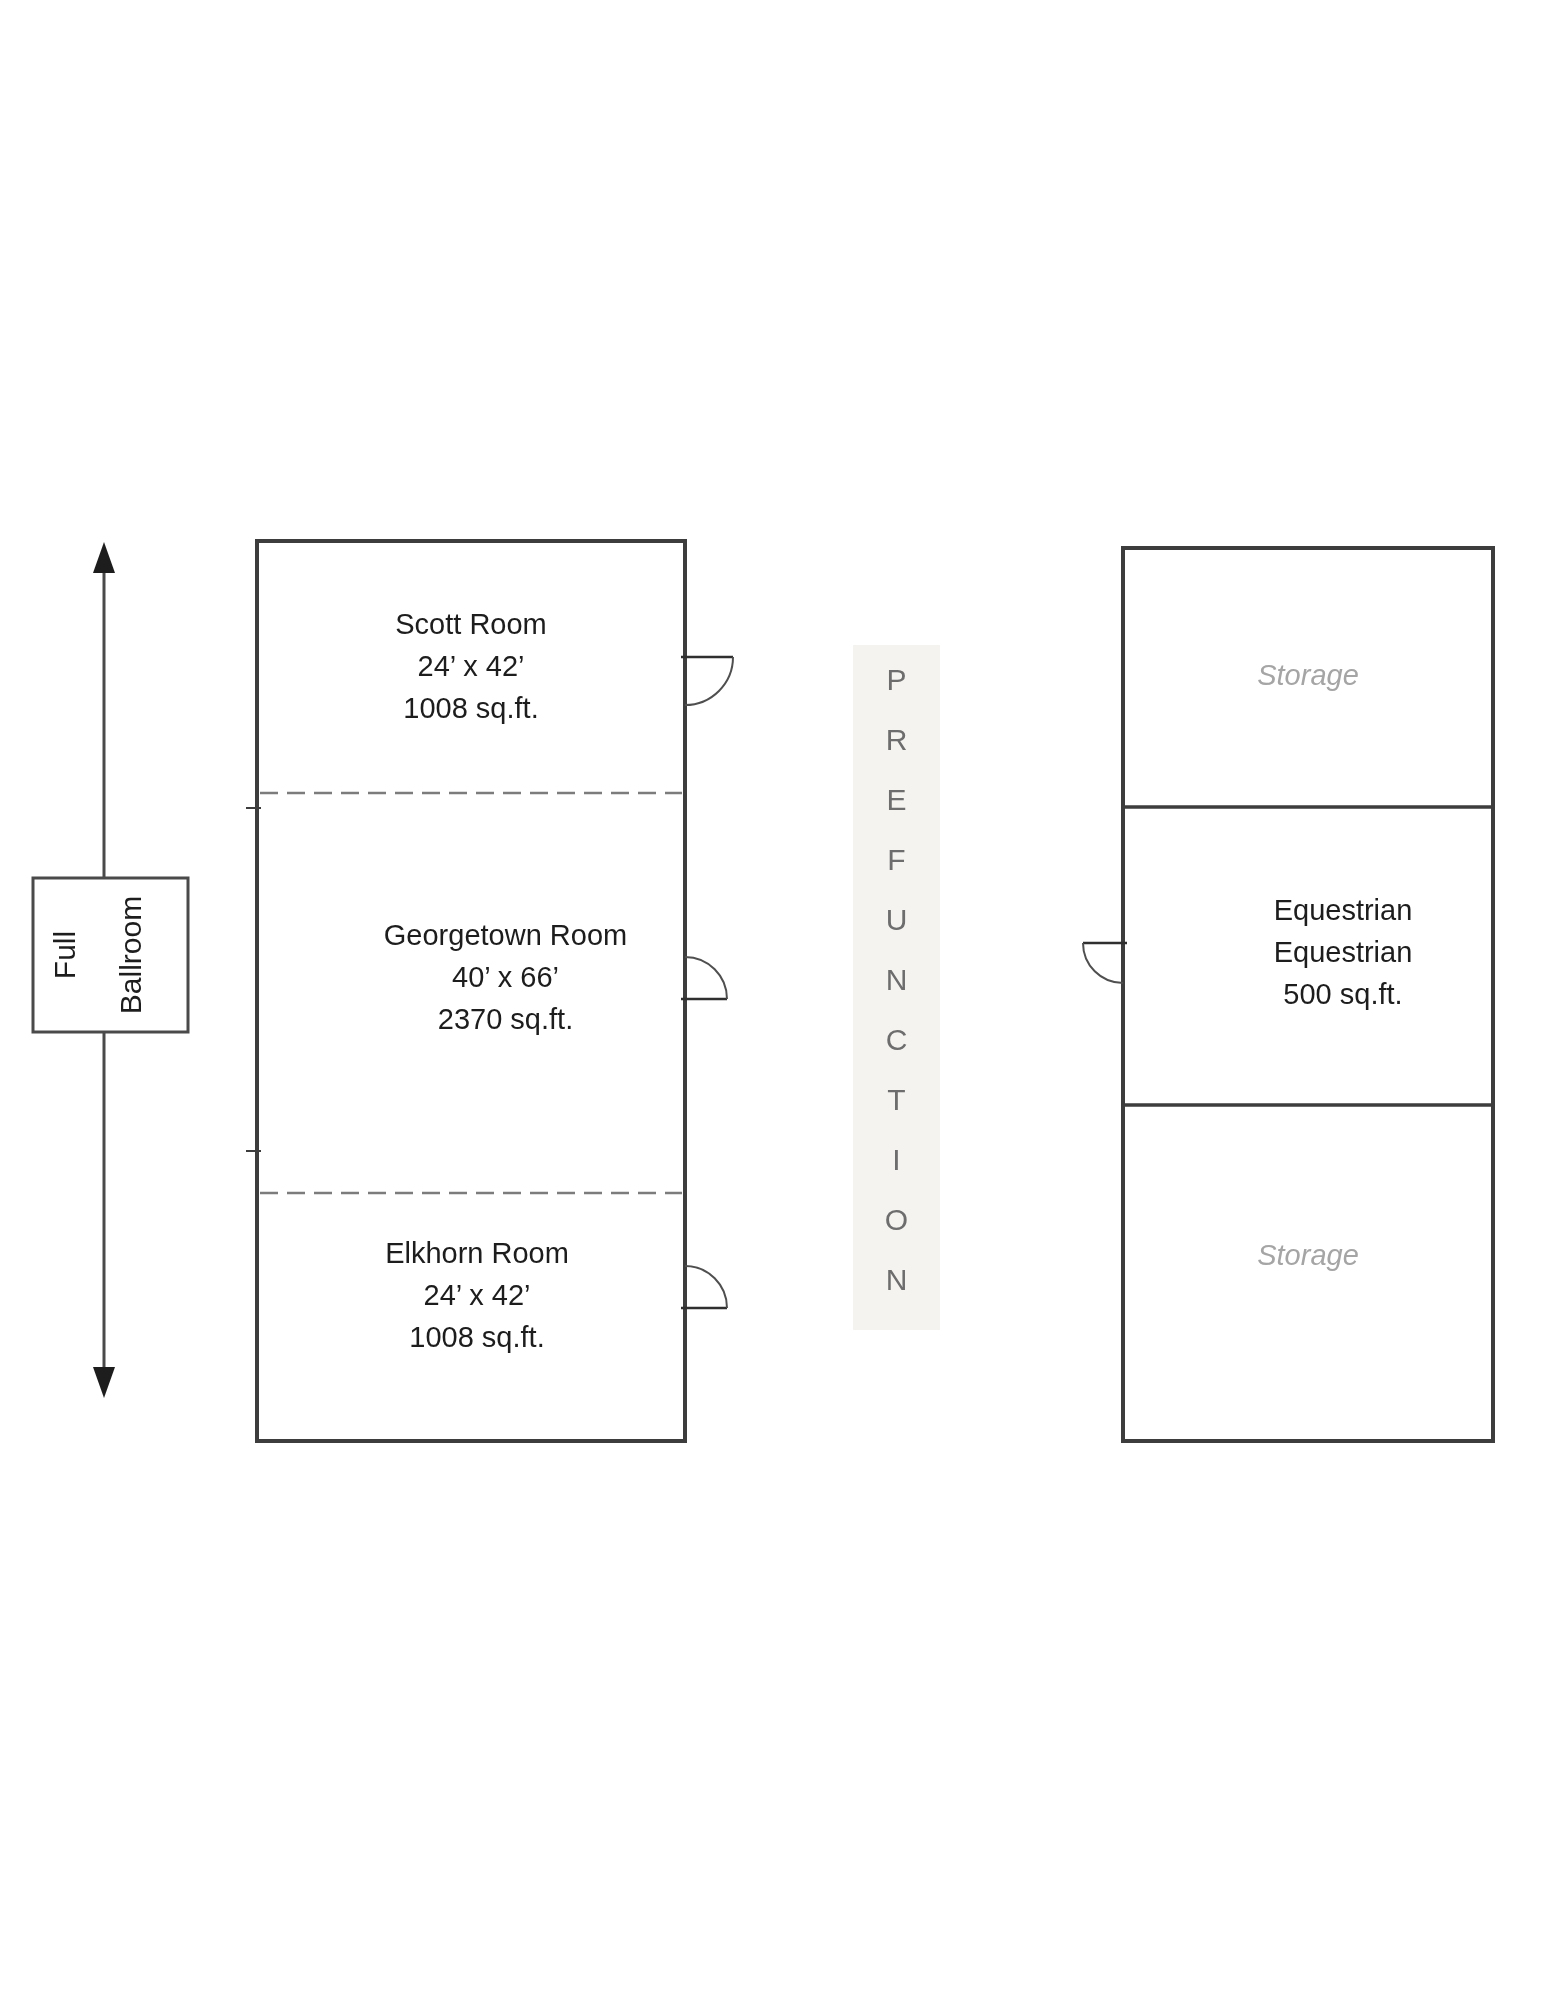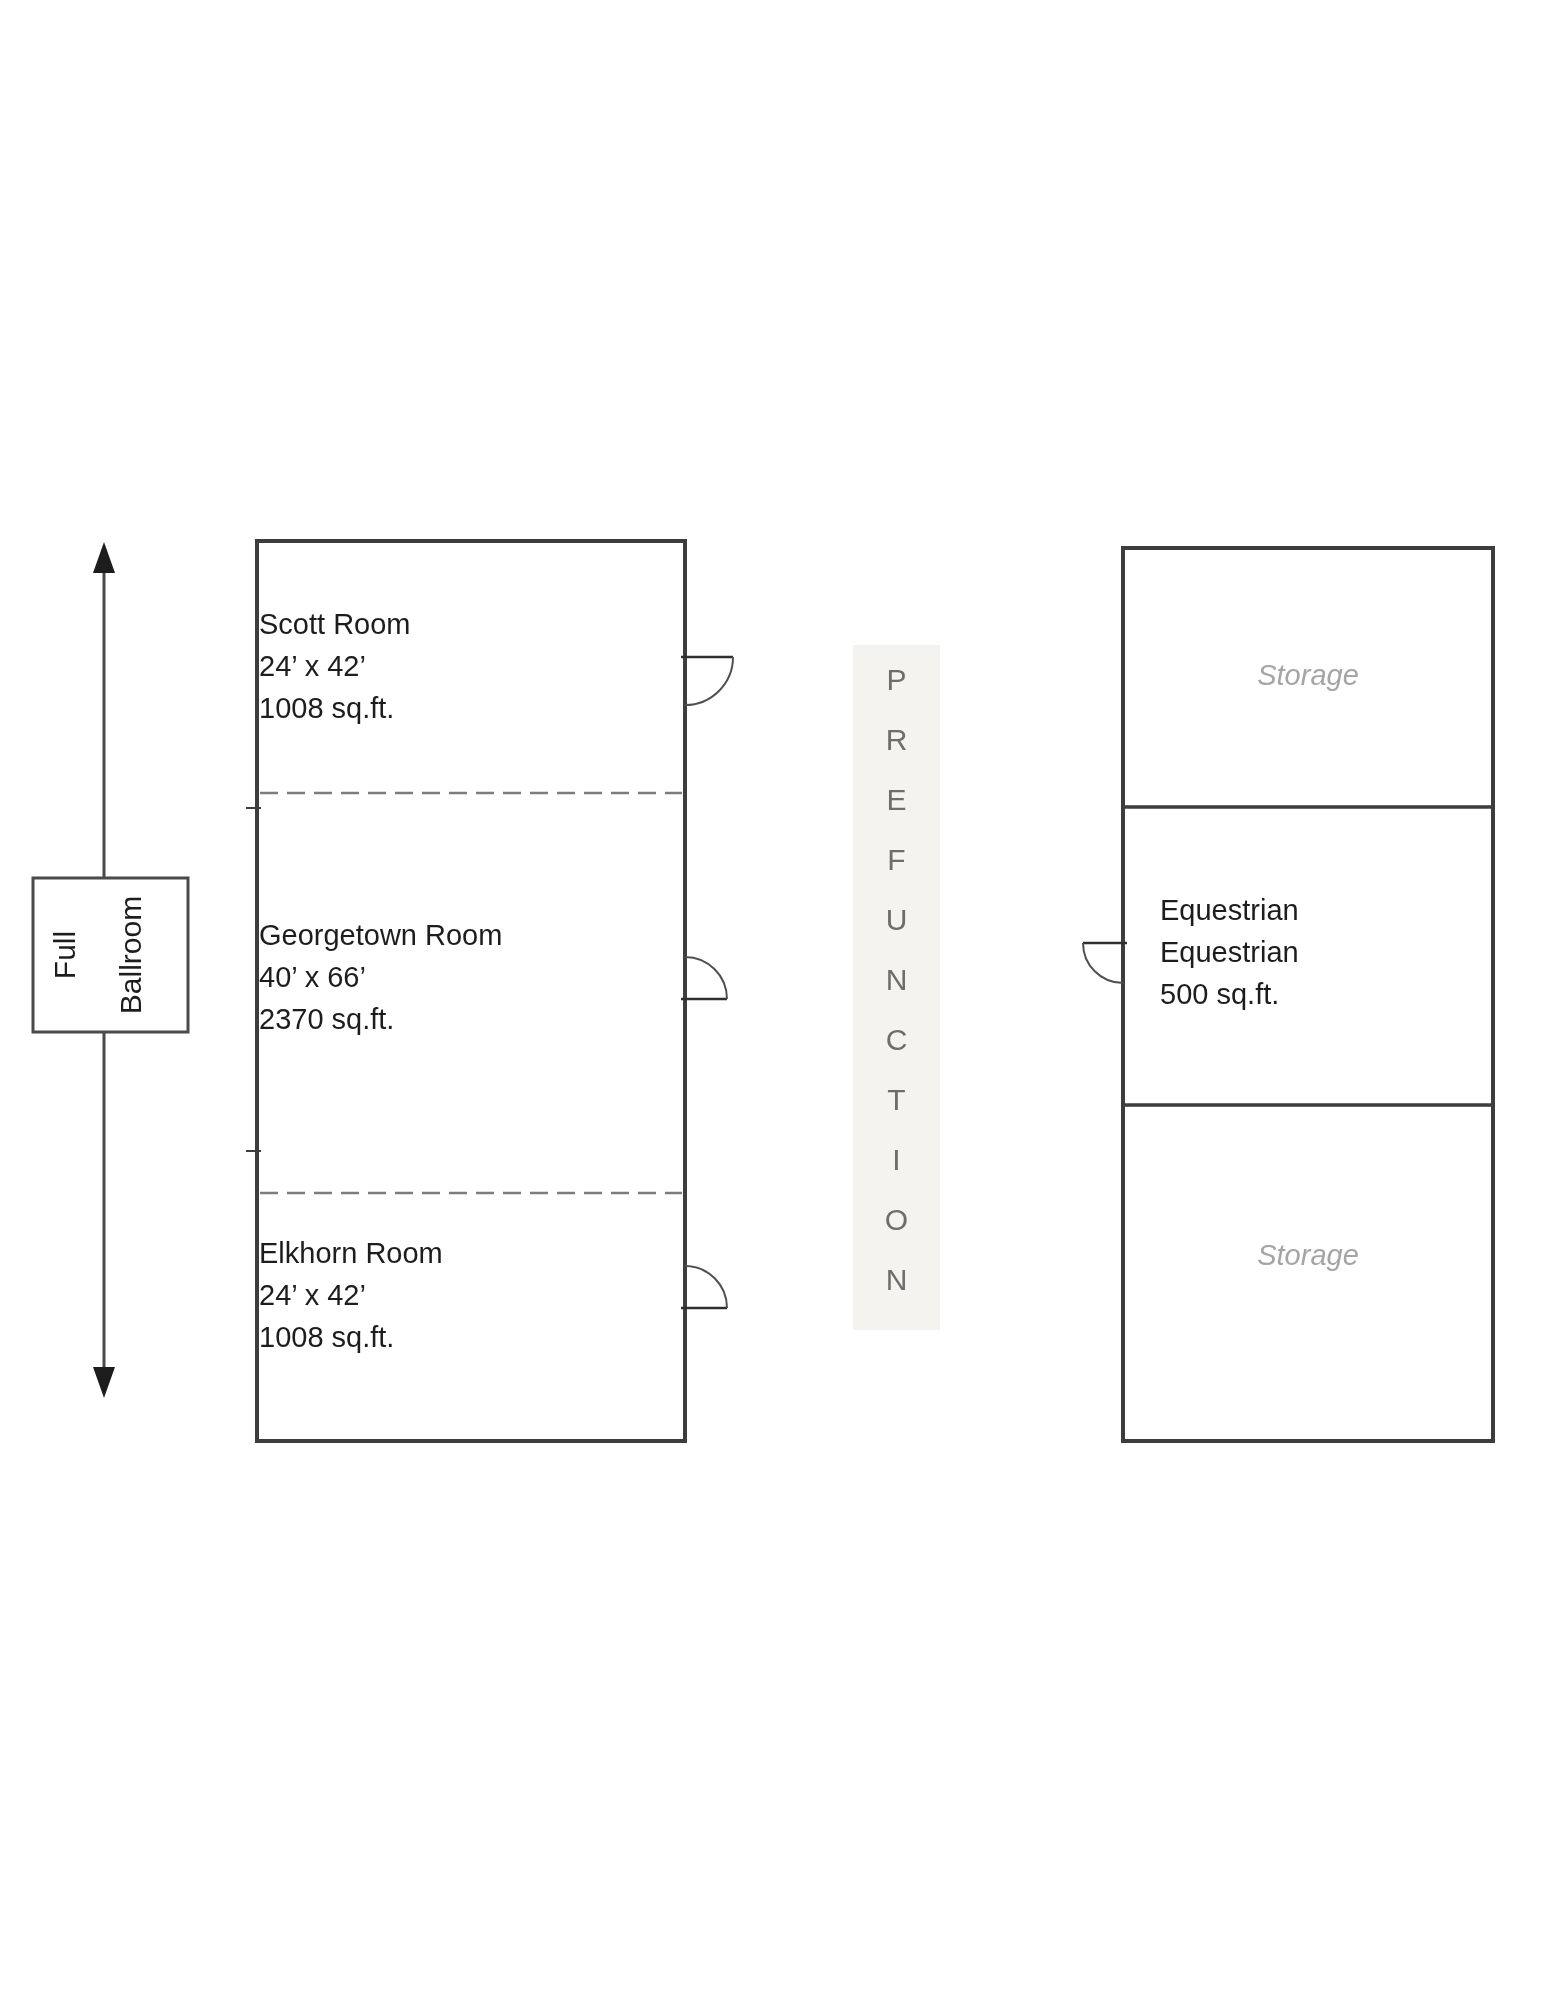--- a/index.html
+++ b/index.html
@@ -15,21 +15,21 @@
     font-family: "Liberation Sans", sans-serif;
     overflow: hidden;
   }
   svg.plan {
     position: absolute;
     left: 0;
     top: 0;
   }
   .label-block {
     position: absolute;
-    text-align: left;
+    text-align: center;
     font-size: 29px;
     line-height: 42px;
     color: #1d1d1d;
     white-space: nowrap;
   }
   .label-block div { white-space: nowrap; }
   .storage-label {
     position: absolute;
     text-align: center;
     font-size: 29px;

